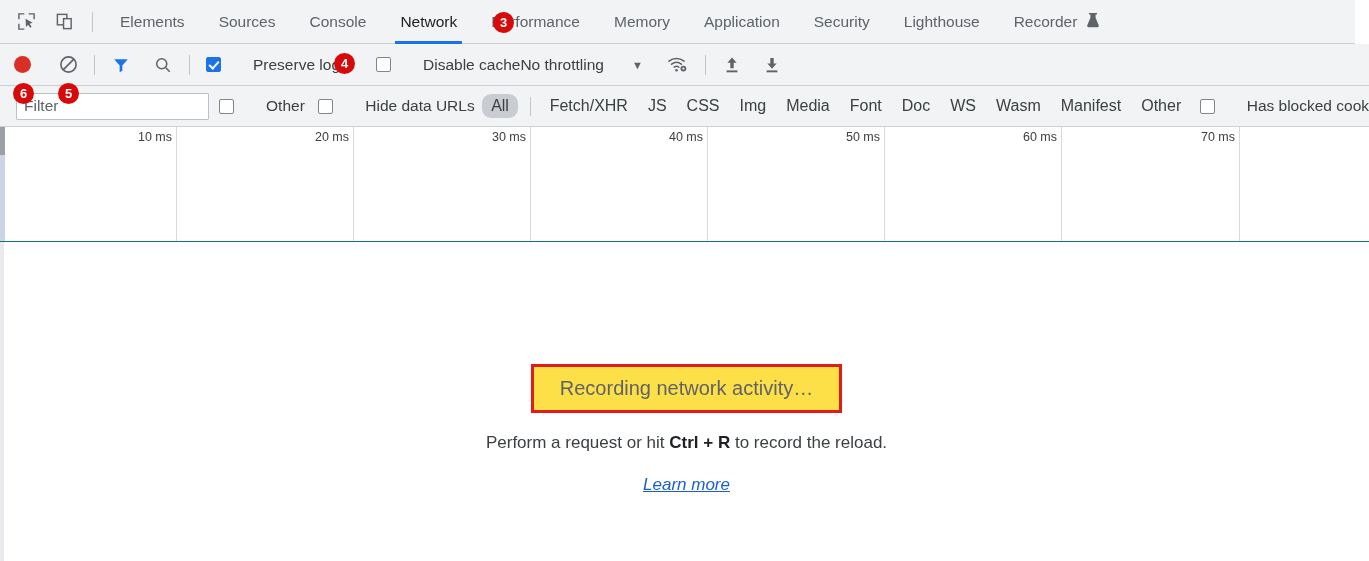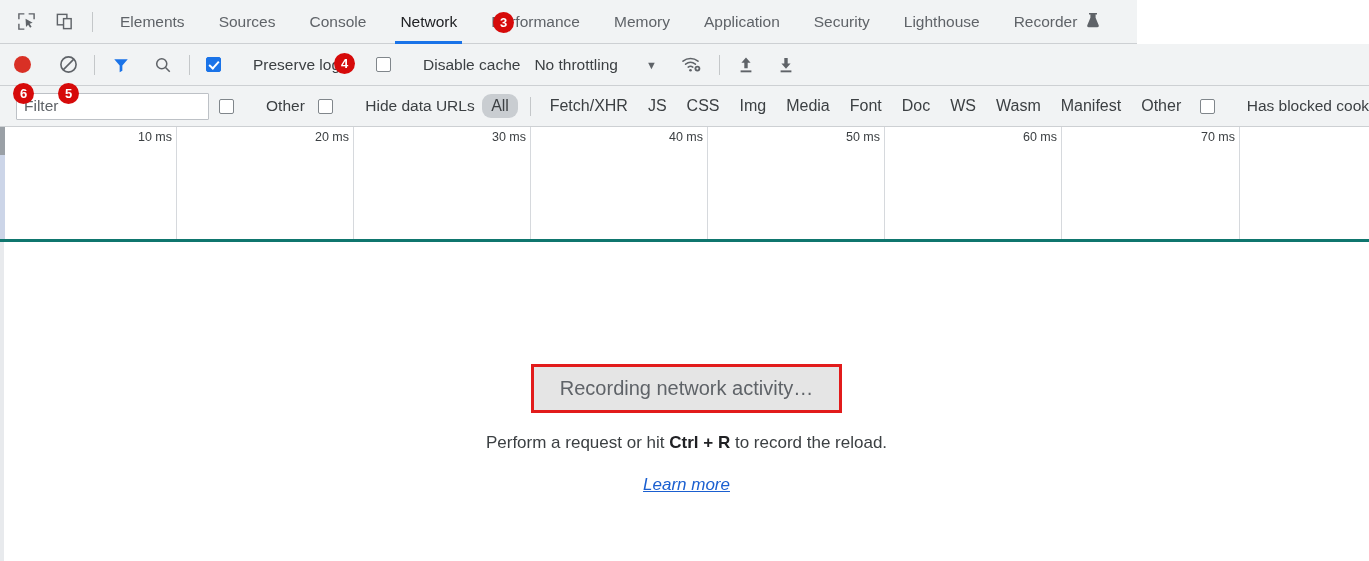--- a/index.html
+++ b/index.html
@@ -13,21 +13,21 @@
   #app {
     position: relative;
     width: 1369px; height: 561px;
     overflow: hidden;
     background: #ffffff;
   }
 
   
   .tabbar {
     position: absolute; left: 0; top: 0;
-    width: 1137px; height: 44px;
+    width: 1355px; height: 44px;
     background: #f1f3f4;
     border-bottom: 1px solid #cdd0d3;
     display: flex;
     align-items: center;
   }
   .tb-icon {
     width: 28px; height: 28px;
     margin-left: 10px;
     display: flex; align-items: center; justify-content: center;
     color: #5f6368;
@@ -111,21 +111,20 @@
     border: solid #fff;
     border-width: 0 2px 2px 0;
     transform: rotate(42deg);
   }
   .cb-label {
     margin-left: 8px;
     font-size: 15.5px;
     color: #3c4043;
   }
   .throttle-sel {
-    margin-left: 14px;
     font-size: 15.5px;
     color: #3c4043;
     display: flex; align-items: center;
     white-space: nowrap;
   }
   .caret {
     margin-left: 28px;
     font-size: 11px;
     color: #5f6368;
   }
@@ -165,21 +164,21 @@
     width: 1px; height: 19px;
     background: #c4c7c9;
     margin: 0 10px;
   }
 
   
   .overview {
     position: absolute; left: 0; top: 127px;
     width: 1369px; height: 115px;
     background: #ffffff;
-    border-bottom: 3px solid #0f766e;
+    border-bottom: 1px solid #0f766e;
     overflow: hidden;
   }
   .ov-handle {
     position: absolute; left: 0; top: 0;
     width: 5px; height: 28px;
     background: #9aa0a6;
   }
   .ov-edge {
     position: absolute; left: 0; top: 28px;
     width: 5px; bottom: 0;
@@ -210,21 +209,21 @@
     left: 0; right: 0;
     top: 122px;
     text-align: center;
   }
   .empty-main {
     display: inline-block;
     font-size: 20px;
     color: #5f6368;
     padding: 10px 26px;
     border: 3px solid #e21b1b;
-    background: #e5e5e5;
+    background: #fde047;
   }
   .empty-sub {
     margin-top: 20px;
     font-size: 17px;
     color: #3c4043;
   }
   .empty-sub b { font-weight: bold; color: #202124; }
   .empty-link {
     margin-top: 22px;
     font-size: 17px;

